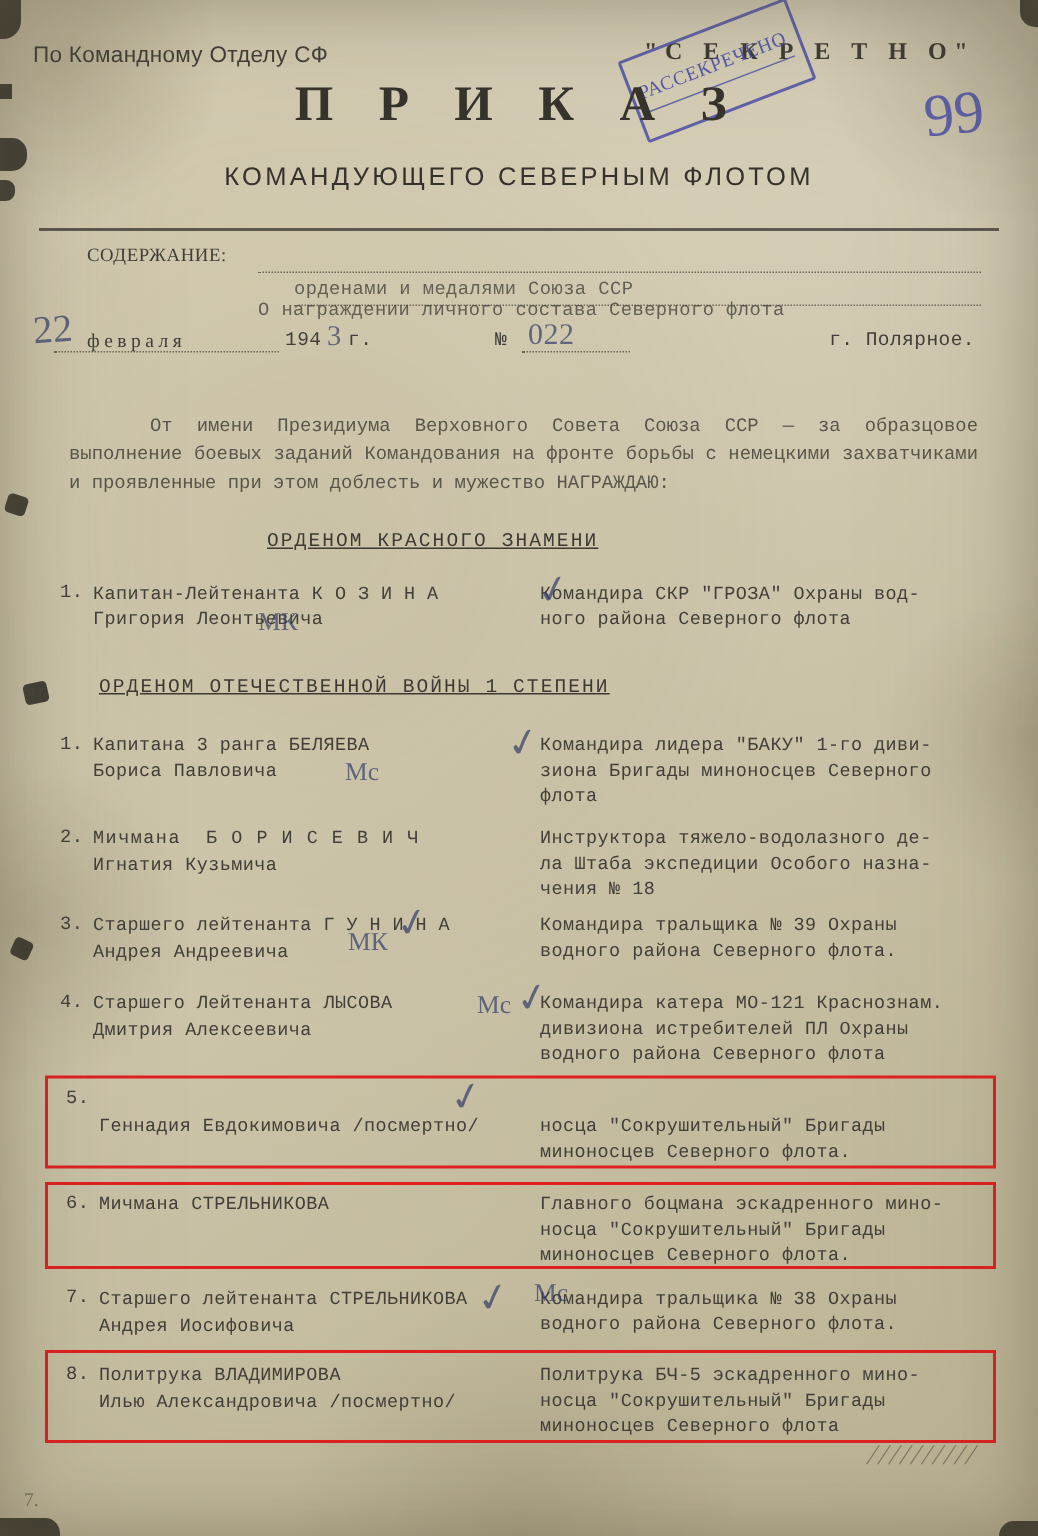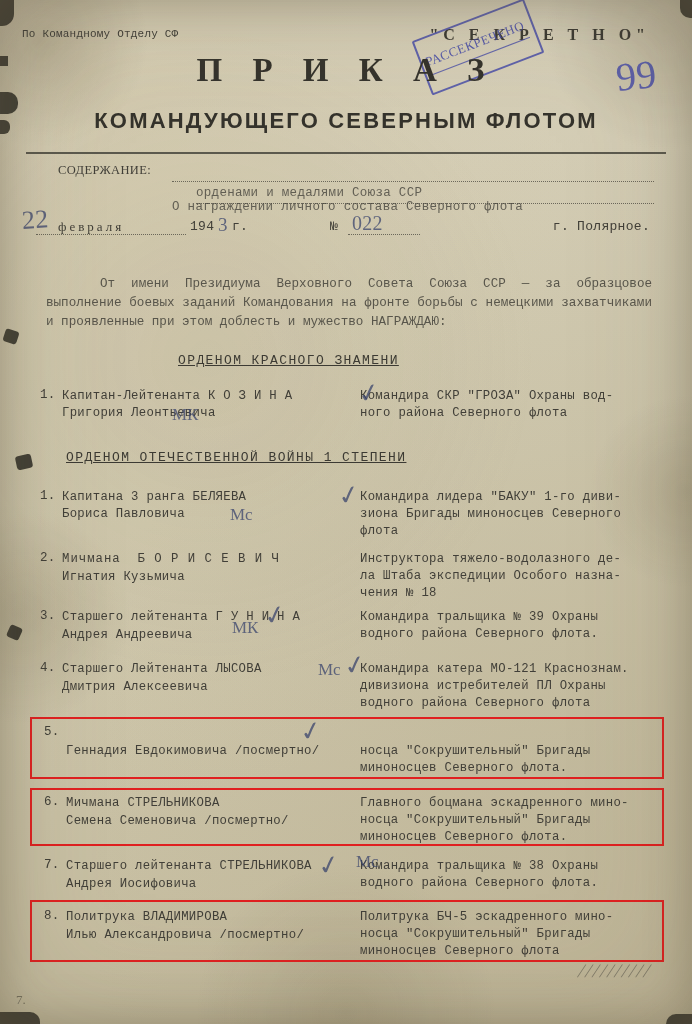--- a/index.html
+++ b/index.html
@@ -64,22 +64,22 @@
     position: absolute;
     white-space: pre;
     color: #413f38;
     font-family: "Liberation Mono", monospace;
     letter-spacing: .3px;
   }
   .faint { color: #4a4840; opacity: .82; }
 
   .head-note {
     left: 22px; top: 28px;
-    font-size: 11px;
-    font-family: Liberation Mono, monospace;
+    font-size: 15px;
+    font-family: Liberation Sans, sans-serif;
     letter-spacing: .2px;
   }
   .secret {
     right: 42px; top: 26px;
     font-size: 16px;
     font-weight: bold;
     letter-spacing: 5px;
     font-family: "Liberation Serif", serif;
     color: #3d3b33;
   }
@@ -89,22 +89,22 @@
     font-size: 33px;
     font-weight: bold;
     letter-spacing: 11px;
     font-family: "Liberation Serif", serif;
     white-space: pre;
     color: #35332c;
   }
   .title-sub {
     left: 0; right: 0; top: 108px;
     text-align: center;
-    font-size: 22px;
-    font-weight: bold;
+    font-size: 17px;
+    font-weight: normal;
     letter-spacing: 2.2px;
     font-family: "Liberation Sans", sans-serif;
     color: #35332c;
   }
   .rule {
     position: absolute;
     left: 26px; right: 26px; top: 152px;
     border-top: 2px solid #47453c;
     opacity: .85;
   }
@@ -292,21 +292,20 @@
 
   <div class="redbox" style="left:30px; top:717px; width:634px; height:62px;"></div>
   <div class="txt num" style="left:44px; top:725px;">5.</div>
   <div class="txt ent-left" style="left:66px; top:743px;">Геннадия Евдокимовича /посмертно/</div>
   <div class="txt ent-right" style="left:360px; top:743px;">носца "Сокрушительный" Бригады</div>
   <div class="txt ent-right" style="left:360px; top:760px;">миноносцев Северного флота.</div>
 
   <div class="redbox" style="left:30px; top:788px; width:634px; height:58px;"></div>
   <div class="txt num" style="left:44px; top:795px;">6.</div>
   <div class="txt ent-left" style="left:66px; top:795px;">Мичмана СТРЕЛЬНИКОВА</div>
-  <div class="txt ent-left" style="left:66px; top:813px;">Семена Семеновича /посмертно/</div>
   <div class="txt ent-right" style="left:360px; top:795px;">Главного боцмана эскадренного мино-</div>
   <div class="txt ent-right" style="left:360px; top:812px;">носца "Сокрушительный" Бригады</div>
   <div class="txt ent-right" style="left:360px; top:829px;">миноносцев Северного флота.</div>
 
   <div class="txt num" style="left:44px; top:858px;">7.</div>
   <div class="txt ent-left" style="left:66px; top:858px;">Старшего лейтенанта СТРЕЛЬНИКОВА</div>
   <div class="txt ent-left" style="left:66px; top:876px;">Андрея Иосифовича</div>
   <div class="txt ent-right" style="left:360px; top:858px;">Командира тральщика № 38 Охраны</div>
   <div class="txt ent-right" style="left:360px; top:875px;">водного района Северного флота.</div>
 

